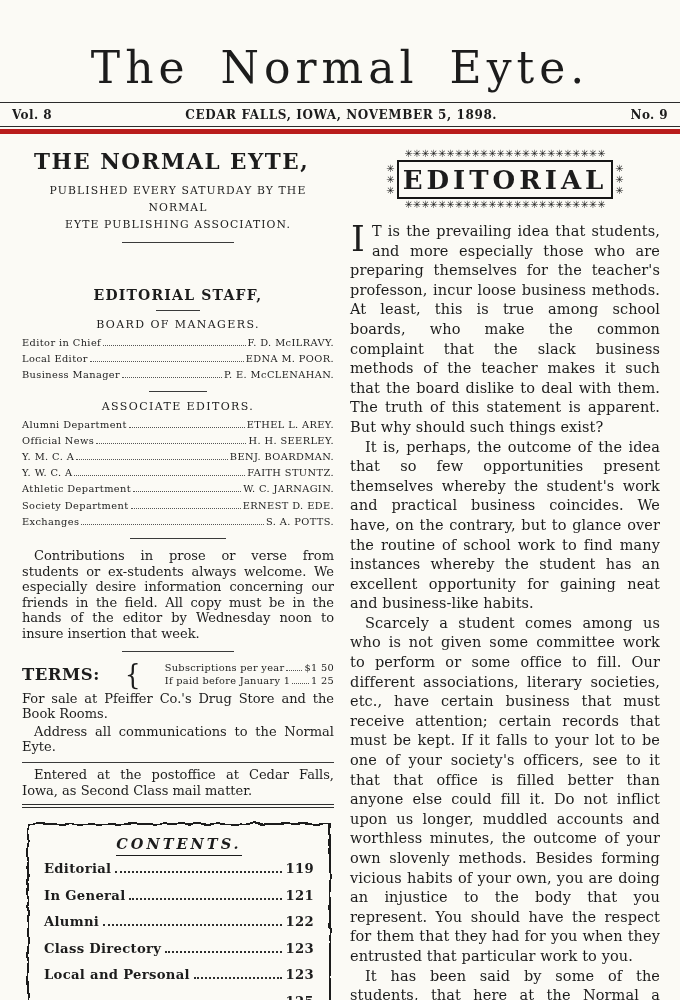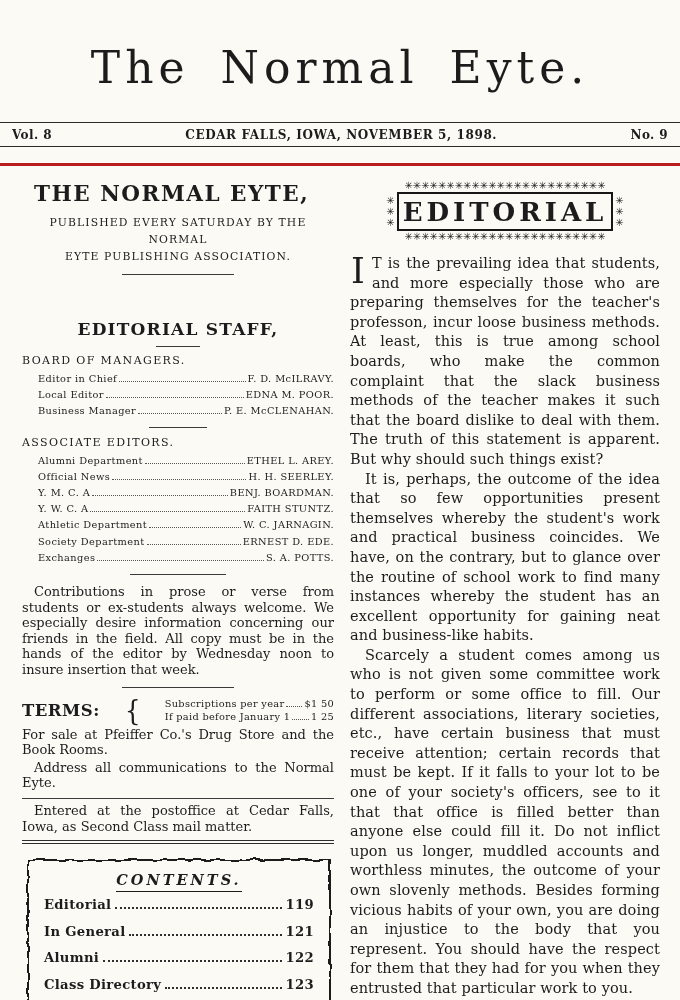--- a/index.html
+++ b/index.html
@@ -11,44 +11,44 @@
     overflow:hidden;
   }
   .page { position:relative; width:680px; height:1000px; }
 
   
   .masthead-title {
     text-align:center; font-size:44px; line-height:1;
     padding-top:46px; letter-spacing:5px; word-spacing:12px;
     font-weight:500;
   }
-  .dateline-wrap { margin-top:32px; padding-bottom:16px; border-bottom:3px solid #b91c1c; }
+  .dateline-wrap { margin-top:12px; padding-bottom:2px; border-bottom:5px solid #b91c1c; }
   .dateline-bar {
     border-top:1px solid #2b2b2b; border-bottom:1.6px solid #2b2b2b;
     display:flex; justify-content:space-between; align-items:center;
     padding:5px 12px 4px 12px;
     font-size:12px; font-weight:bold; letter-spacing:0.4px;
   }
   .dateline-center { letter-spacing:0.6px; }
 
   
   .cols { display:flex; gap:16px; padding:13px 20px 0 22px; }
   .col-left  { width:312px; flex:none; }
   .col-right { width:310px; flex:none; }
 
   
   .paper-title { font-weight:bold; font-size:21.5px; letter-spacing:1.5px; padding:2px 0 8px 12px; }
   .pub-line { text-align:center; font-size:10.8px; letter-spacing:1.1px; line-height:17px; }
   .sep     { border:none; border-top:1px solid #3a3a3a; width:112px; margin:9px auto 8px; }
   .sep-sm  { border:none; border-top:1px solid #3a3a3a; width:44px;  margin:7px auto 7px; }
   .sep-md  { border:none; border-top:1px solid #3a3a3a; width:58px;  margin:7px auto 8px; }
   .sep-lg  { border:none; border-top:1px solid #3a3a3a; width:96px;  margin:8px auto 9px; }
-  .staff-heading { text-align:center; font-weight:bold; font-size:17px; letter-spacing:1.2px;margin-top:44px; }
-  .sub-heading   { text-align:left; font-size:11px; letter-spacing:1.4px; margin:2px 0 4px; }
-  .staff-row { display:flex; align-items:baseline; font-size:9.8px; letter-spacing:0.4px; line-height:16.2px;margin-left:16px; }
+  .staff-heading { text-align:center; font-weight:bold; font-size:14px; letter-spacing:1.2px;margin-top:44px; }
+  .sub-heading   { text-align:center; font-size:11px; letter-spacing:1.4px; margin:2px 0 4px; }
+  .staff-row { display:flex; align-items:baseline; font-size:9.8px; letter-spacing:0.4px; line-height:16.2px; }
   .leader  { flex:1; border-bottom:1.5px dotted #555; margin:0 2px 3px; min-width:8px; }
   .small-par { font-size:13px; line-height:15.6px; text-align:justify; margin:2px 0 0; }
   .small-par .ind { display:inline-block; width:12px; }
   .terms-block { display:flex; align-items:center; margin-top:4px;gap:21px; }
   .terms-label { font-size:16.5px; font-weight:bold; letter-spacing:0.5px; flex:none; }
   .terms-brace { font-size:25px; font-weight:300; margin:0 3px 0 4px; flex:none; transform:scaleY(1.15); }
   .terms-lines { flex:1; }
   .terms-row { display:flex; align-items:baseline; font-size:9.8px; line-height:13.5px; letter-spacing:0.3px; }
   .terms-price { flex:none; }
   .rule-full   { border:none; border-top:1px solid #3a3a3a; margin:7px 0 4px; }

